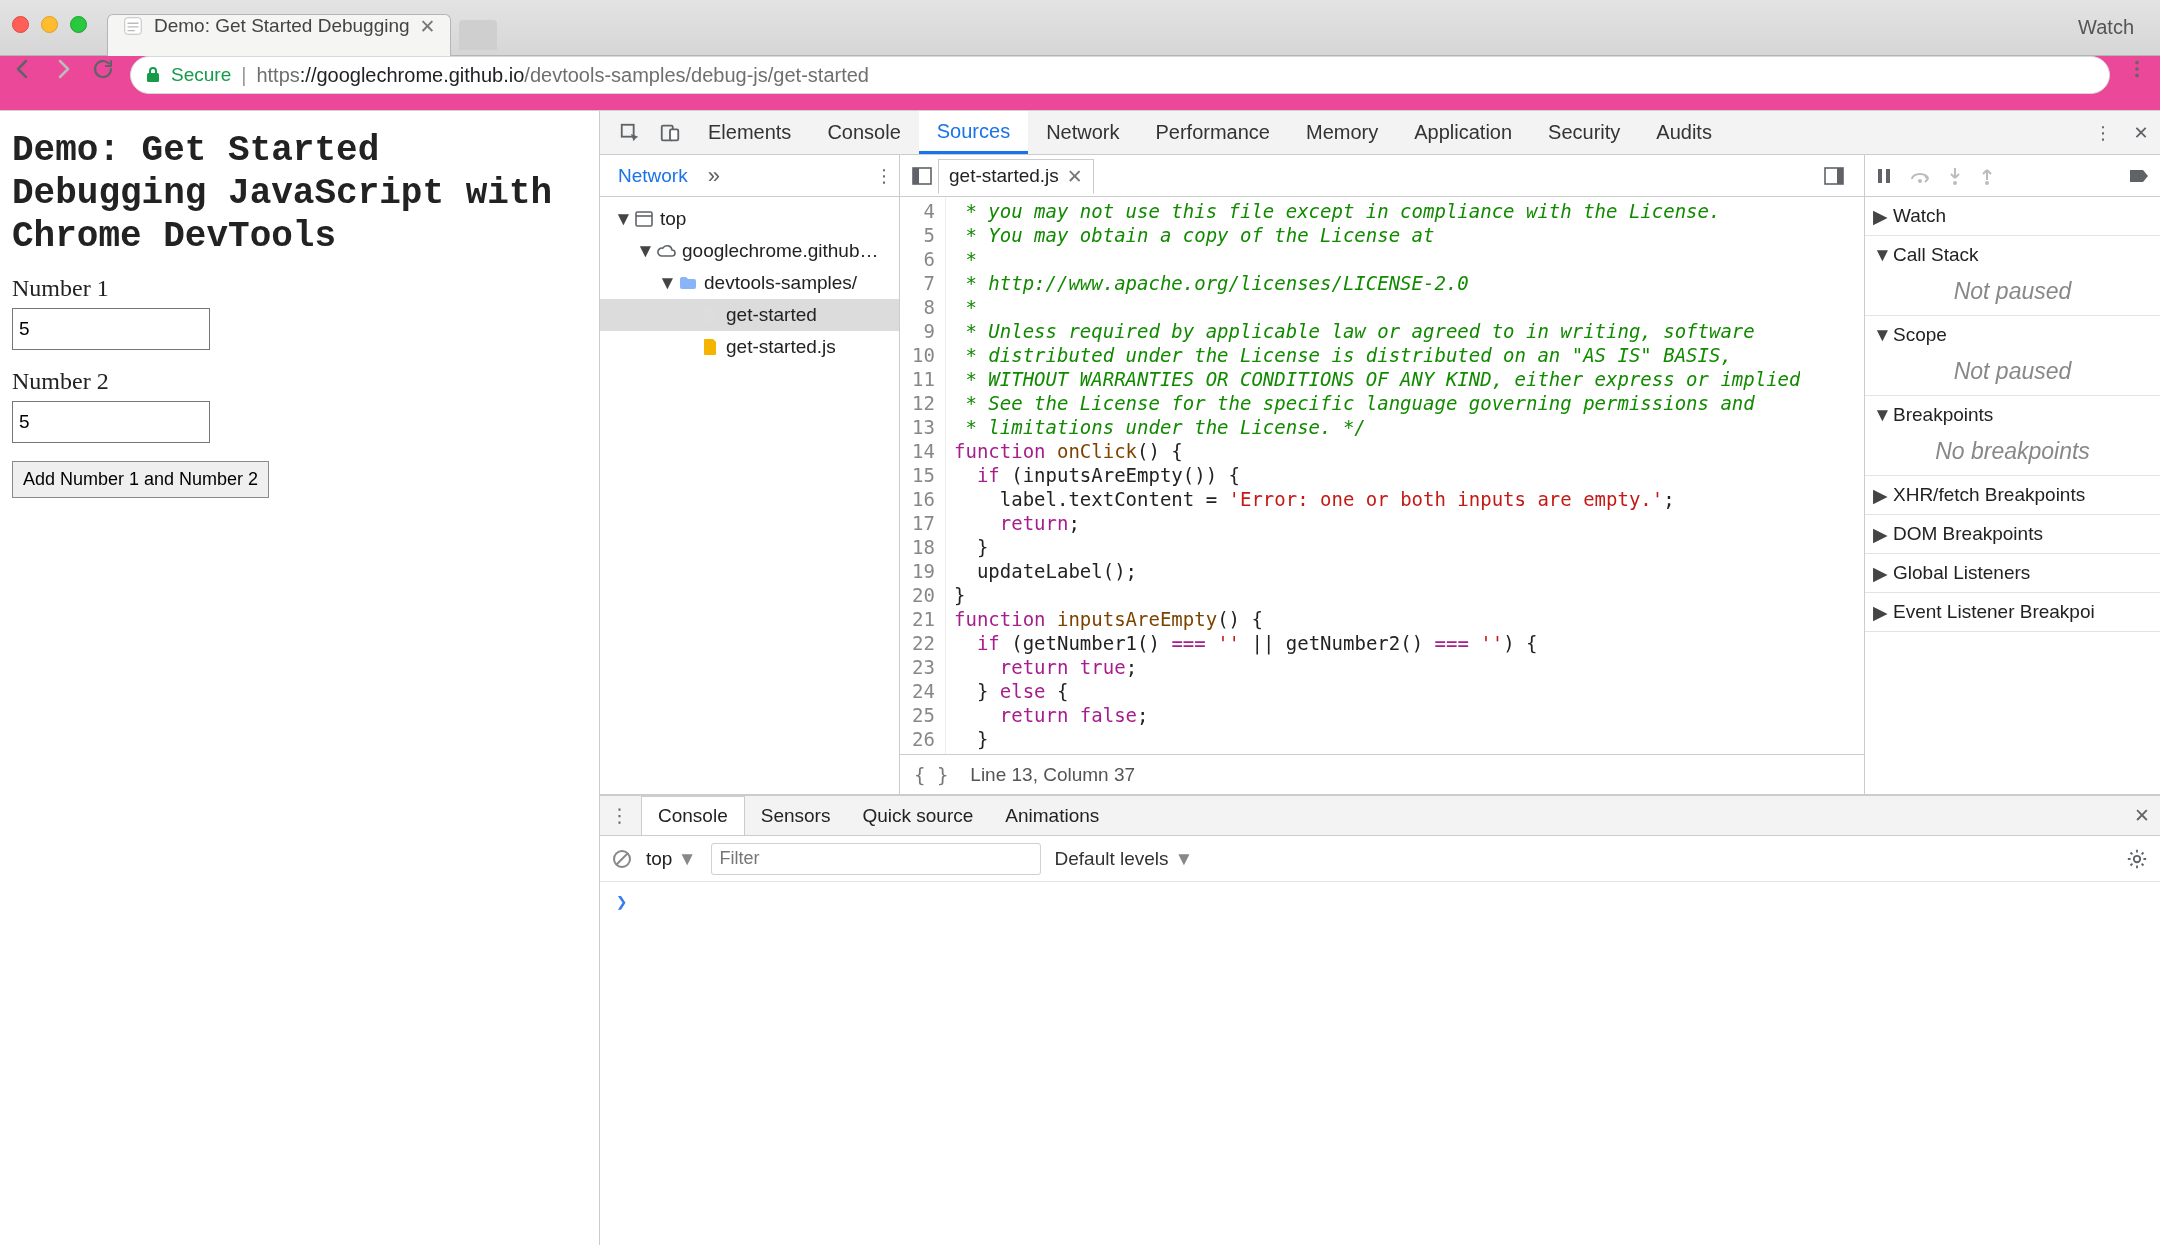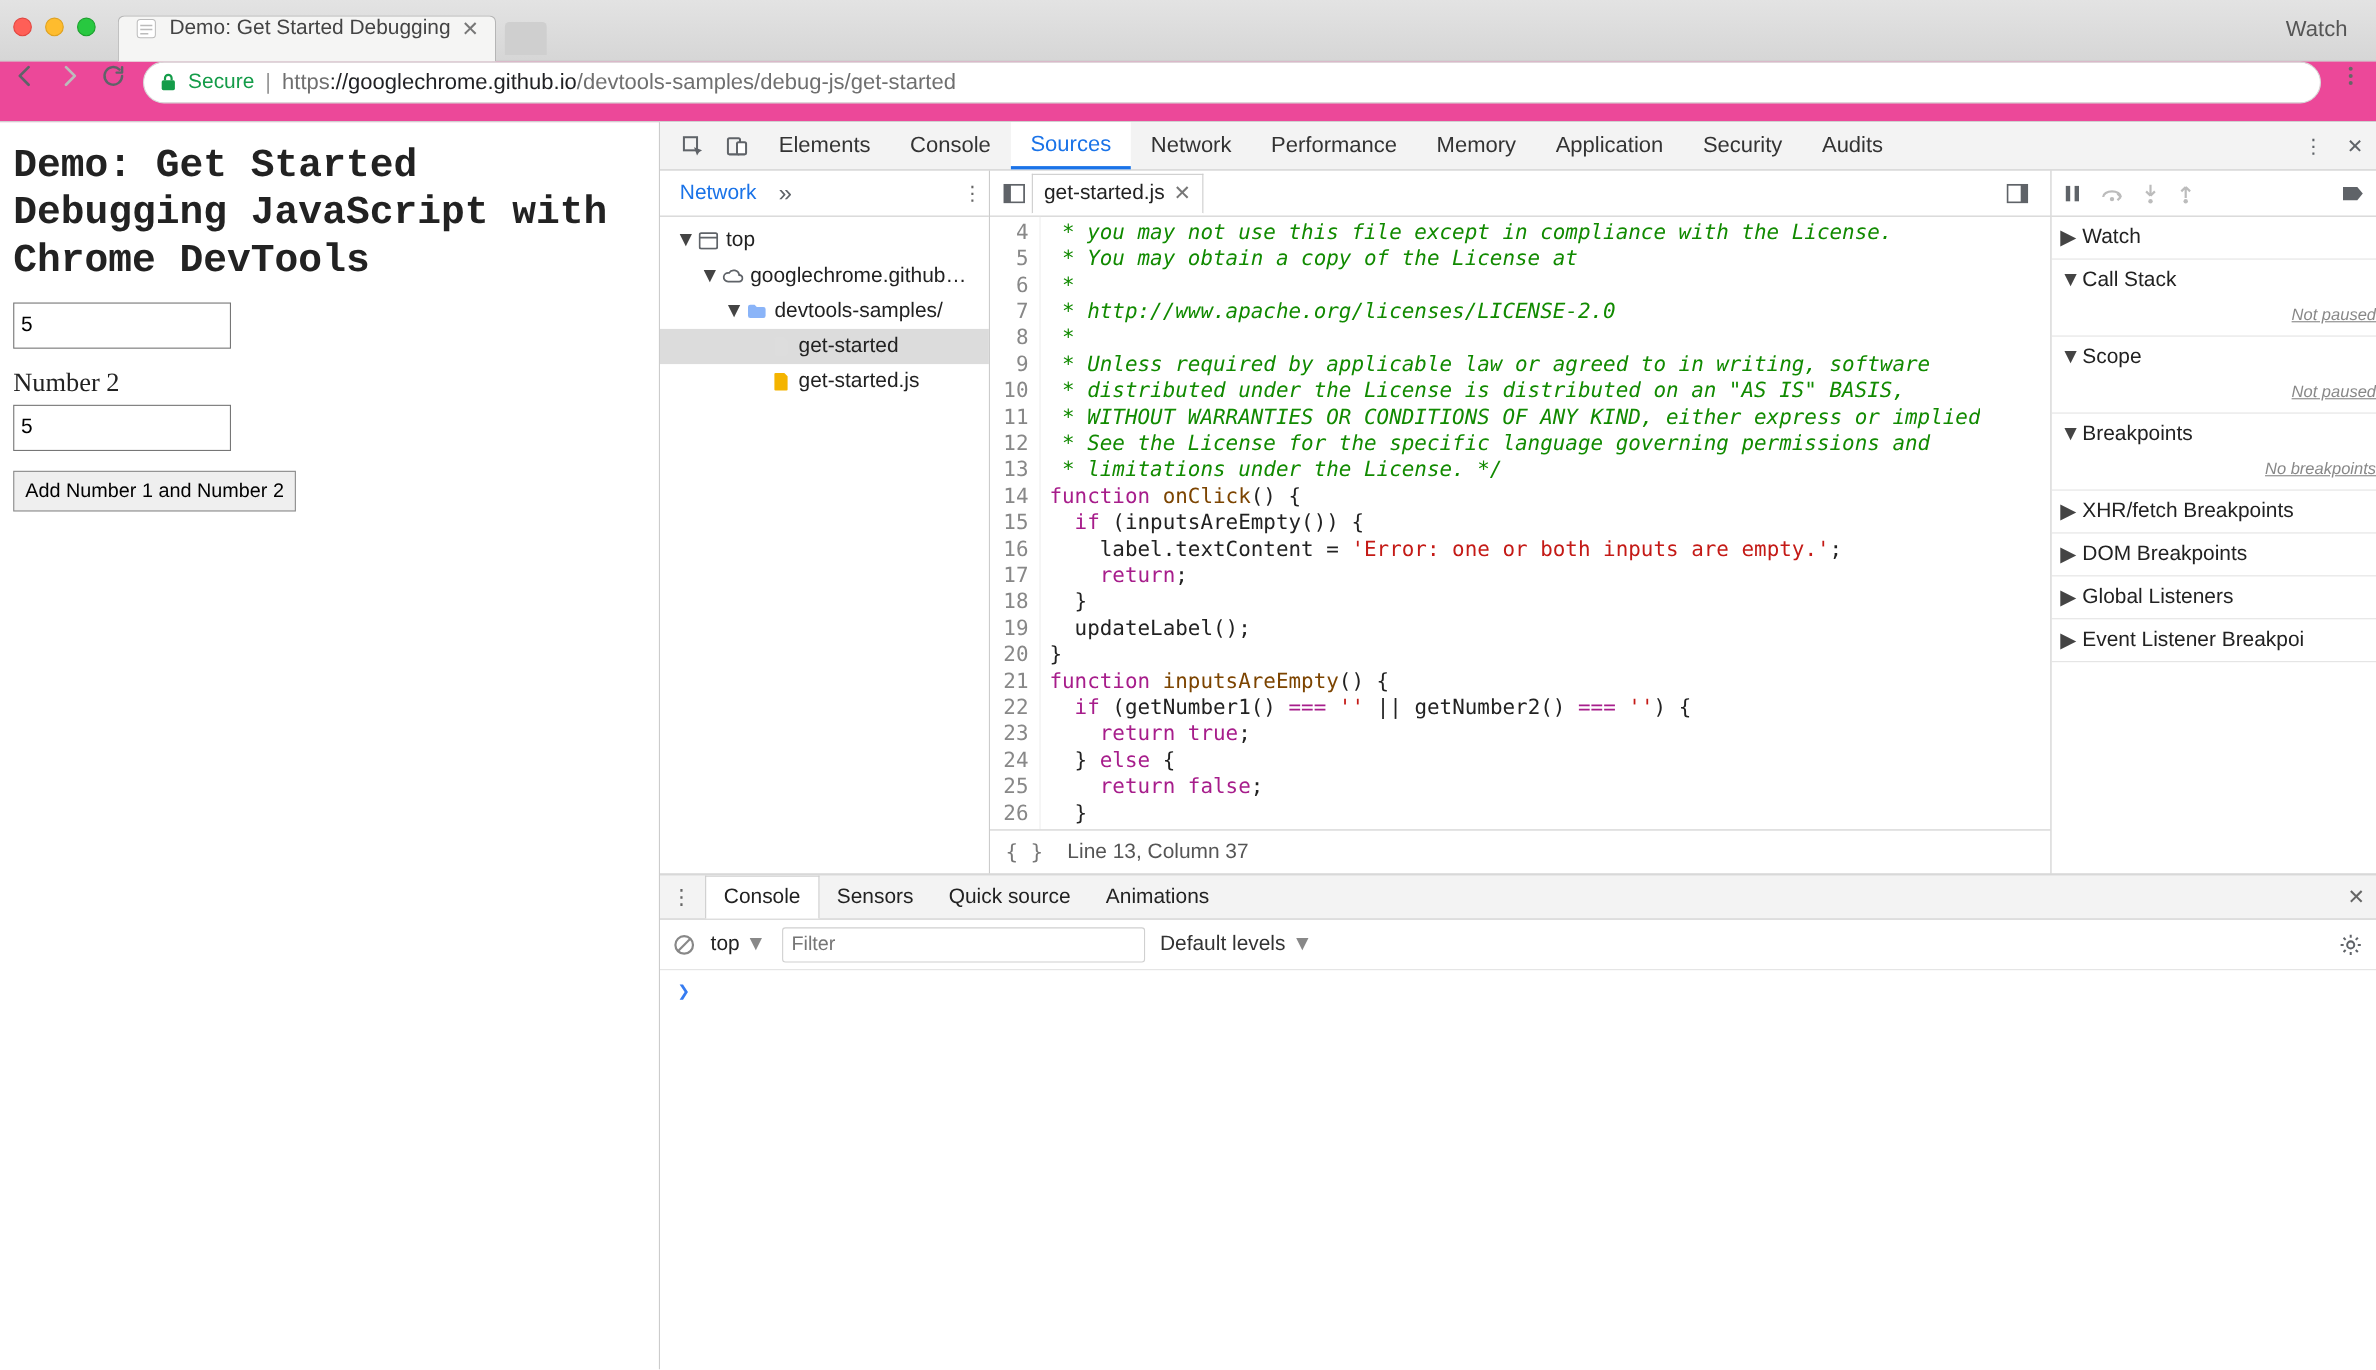--- a/index.html
+++ b/index.html
@@ -106,21 +106,21 @@
 .c-lit{color:#a71d8b;}
 .ed-status{height:40px;border-top:1px solid #ccc;display:flex;align-items:center;padding:0 14px;gap:22px;color:#555;font-size:19px;}
 .pretty{font-family:monospace;color:#777;}
 
 .dbg{width:296px;border-left:1px solid #ccc;display:flex;flex-direction:column;}
 .dbg-ctrl{height:42px;border-bottom:1px solid #ccc;display:flex;align-items:center;gap:16px;padding:0 10px;color:#5f6368;}
 .dbg-ctrl .spacer{flex:1;}
 .dbg .sec{border-bottom:1px solid #e3e3e3;}
 .dbg .shdr{display:flex;align-items:center;height:38px;padding:0 8px;gap:6px;font-size:19px;}
 .dbg .shdr .caret{width:14px;color:#444;}
-.dbg .sbody{padding:4px 0 10px;color:#888;font-style:italic;text-align:right;font-size:15px;text-decoration:underline;}
+.dbg .sbody{padding:4px 0 10px;color:#888;font-style:italic;text-align:center;font-size:23px;}
 
 .drawer{flex:1;display:flex;flex-direction:column;border-top:1px solid #ccc;min-height:0;}
 .dr-tabs{height:40px;display:flex;align-items:center;padding:0 10px;border-bottom:1px solid #ccc;background:#f3f3f3;font-size:19px;}
 .dr-tabs .dr-m{color:#666;margin-right:12px;}
 .dr-tabs .drt{padding:0 16px;height:100%;display:flex;align-items:center;}
 .dr-tabs .drt.active{background:#fff;border-top:1px solid #ccc;border-left:1px solid #ccc;border-right:1px solid #ccc;margin-bottom:-1px;}
 .dr-tabs .drclose{margin-left:auto;color:#666;}
 .dr-controls{height:46px;display:flex;align-items:center;padding:0 12px;gap:14px;border-bottom:1px solid #e3e3e3;font-size:19px;}
 .dr-controls .cancel{color:#888;}
 .dr-controls select, .dr-controls .sel{border:none;background:transparent;font-size:19px;color:#222;}
@@ -189,20 +189,21 @@
         <circle cx="12" cy="12" r="2" fill="#666"></circle>
         <circle cx="12" cy="19" r="2" fill="#666"></circle>
       </svg>
   </span>
 </div>
 
 <div class="bodysplit">
 
   <div class="page">
     <h1>Demo: Get Started Debugging JavaScript with Chrome DevTools</h1>
+    <label>Number 1</label>
     <input class="num" value="5" style="">
     <label>Number 2</label>
     <input class="num" value="5" style="">
     <br>
     <button class="add">Add Number 1 and Number 2</button>
   </div>
 
   <div class="dt">
 
     <div class="dt-tabs">

